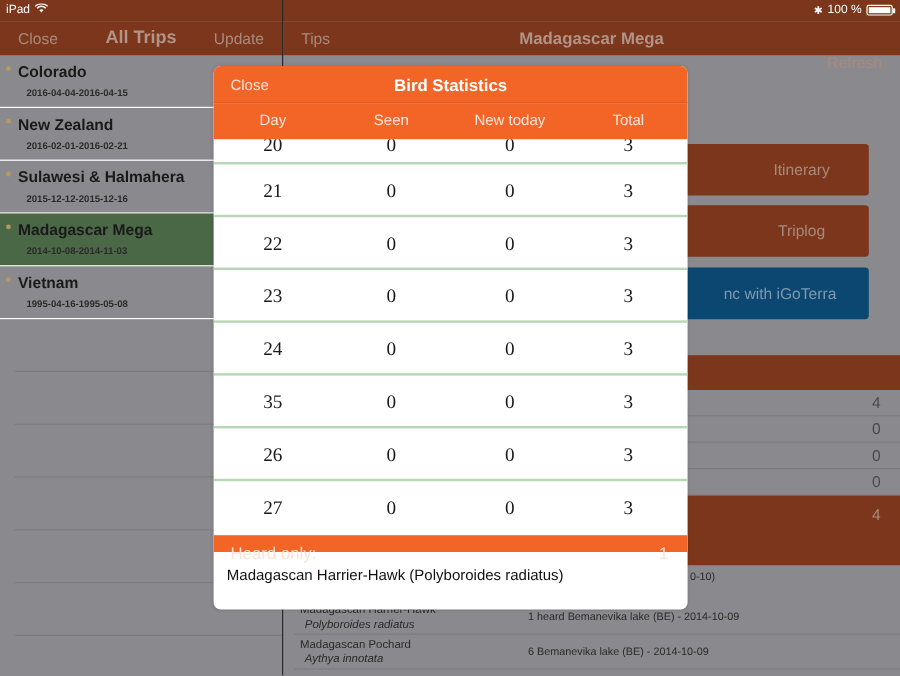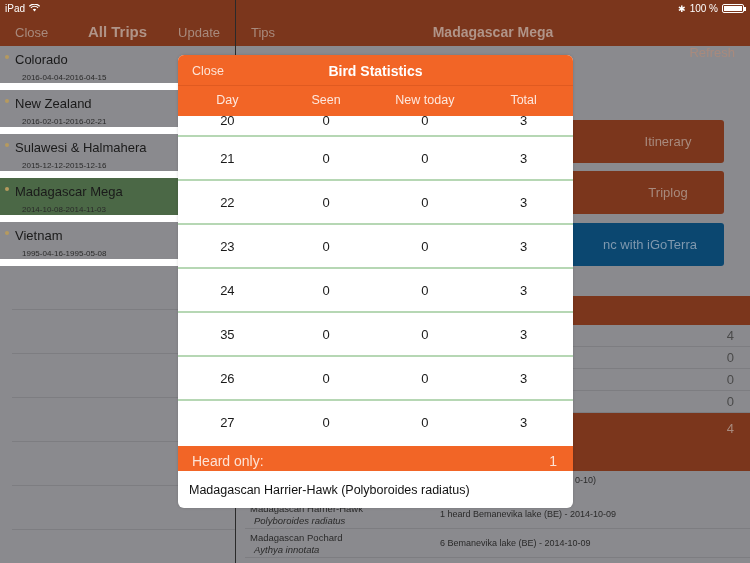--- a/index.html
+++ b/index.html
@@ -18,21 +18,21 @@
   .navbar.left { left: 0; width: 235px; }
   .navbar.right { left: 236px; width: 514px; }
   .nav-divider { position: absolute; left: 235px; top: 0; width: 1px; height: 563px; background: #2a2a2a; }
   .navbar .btn-l { position: absolute; left: 15px; top: 7px; }
   .navbar .title { position: absolute; left: 0; right: 0; top: 5px; text-align: center; font-size: 15px; font-weight: bold; color: #b09488; }
   .navbar .btn-r { position: absolute; right: 15px; top: 7px; }
   .navbar.right .title { font-size: 14px; top: 6px; }
   .navbar.right .btn-r { right: 15px; margin-top: 20px; }
 
   .trip-list { position: absolute; left: 0; top: 46px; width: 235px; }
-  .trip { position: relative; height: 44px; border-bottom: 7px solid #ffffff; margin-left: 0; }
+  .trip { position: relative; height: 44px; border-bottom: 1px solid #ffffff; margin-left: 0; font-weight: bold; }
   .trip .dot { position: absolute; left: 5px; top: 9px; width: 4px; height: 4px; border-radius: 50%; background: #b69a5e; }
   .trip .name { position: absolute; left: 15px; top: 6px; font-size: 13px; color: #1a1a1a; }
   .trip .dates { position: absolute; left: 22px; top: 27px; font-size: 8px; color: #2a2a2a; }
   .trip.selected { background: #4b6846; }
   .empty-row { height: 44px; border-bottom: 1px solid #7d7d81; margin-left: 12px; }
 
   .action-btn { position: absolute; left: 556px; width: 168px; height: 43px; border-radius: 3px; color: #a88a7d; font-size: 13px; display: flex; align-items: center; justify-content: center; }
   .action-btn.brown { background: #7b361c; }
   .action-btn.blue { background: #0b4770; color: #7f98ae; padding-left: 20px; }
 
@@ -46,25 +46,25 @@
   .log-row .obs { position: absolute; left: 195px; top: 9px; }
   .log-frag { position: absolute; left: 575px; top: 475px; font-size: 9px; color: #2a2a2a; }
 
   .modal { position: absolute; left: 178px; top: 55px; width: 395px; height: 453px; border-radius: 6px; overflow: hidden; background: #fff; box-shadow: 0 0 3px rgba(0,0,0,0.15); }
   .modal-head { height: 31px; background: #f26526; position: relative; color: #fff; border-bottom: 1px solid #e05a20; }
   .modal-head .close { position: absolute; left: 14px; top: 9px; font-size: 12.5px; color: #fde3d6; }
   .modal-head .title { position: absolute; left: 0; right: 0; top: 8px; text-align: center; font-size: 14px; font-weight: bold; }
   .col-head { height: 30px; background: #f26526; display: flex; color: #fde8de; font-size: 12.5px; }
   .col-head div { flex: 1; text-align: center; padding-top: 7px; }
   .rows { position: relative; height: 330px; overflow: hidden; }
-  .row { height: 44px; display: flex; border-bottom: 2px solid #b6d7b4; font-size: 13px; color: #1a1a1a; }
+  .row { height: 44px; display: flex; border-bottom: 2px solid #b6d7b4; font-size: 16px; color: #1a1a1a; font-family: Liberation Serif, serif; }
   .row div { flex: 1; text-align: center; padding-top: 14px; }
   .rows .row:first-child { height: 24px; margin-top: -3px; }
   .rows .row:first-child div { padding-top: 0; }
-  .heard { height: 25px; background: #f26526; color: #fde3d6; font-size: 14px; position: relative; }
+  .heard { height: 14px; background: #f26526; color: #fde3d6; font-size: 14px; position: relative; }
   .heard .lbl { position: absolute; left: 14px; top: 7px; }
   .heard .cnt { position: absolute; right: 16px; top: 7px; }
   .heard-species { font-size: 12.5px; color: #111; padding: 12px 0 0 11px; }
 </style>
 </head>
 <body>
 
 <div class="statusbar">
   <div class="left">
     <span>iPad</span>

